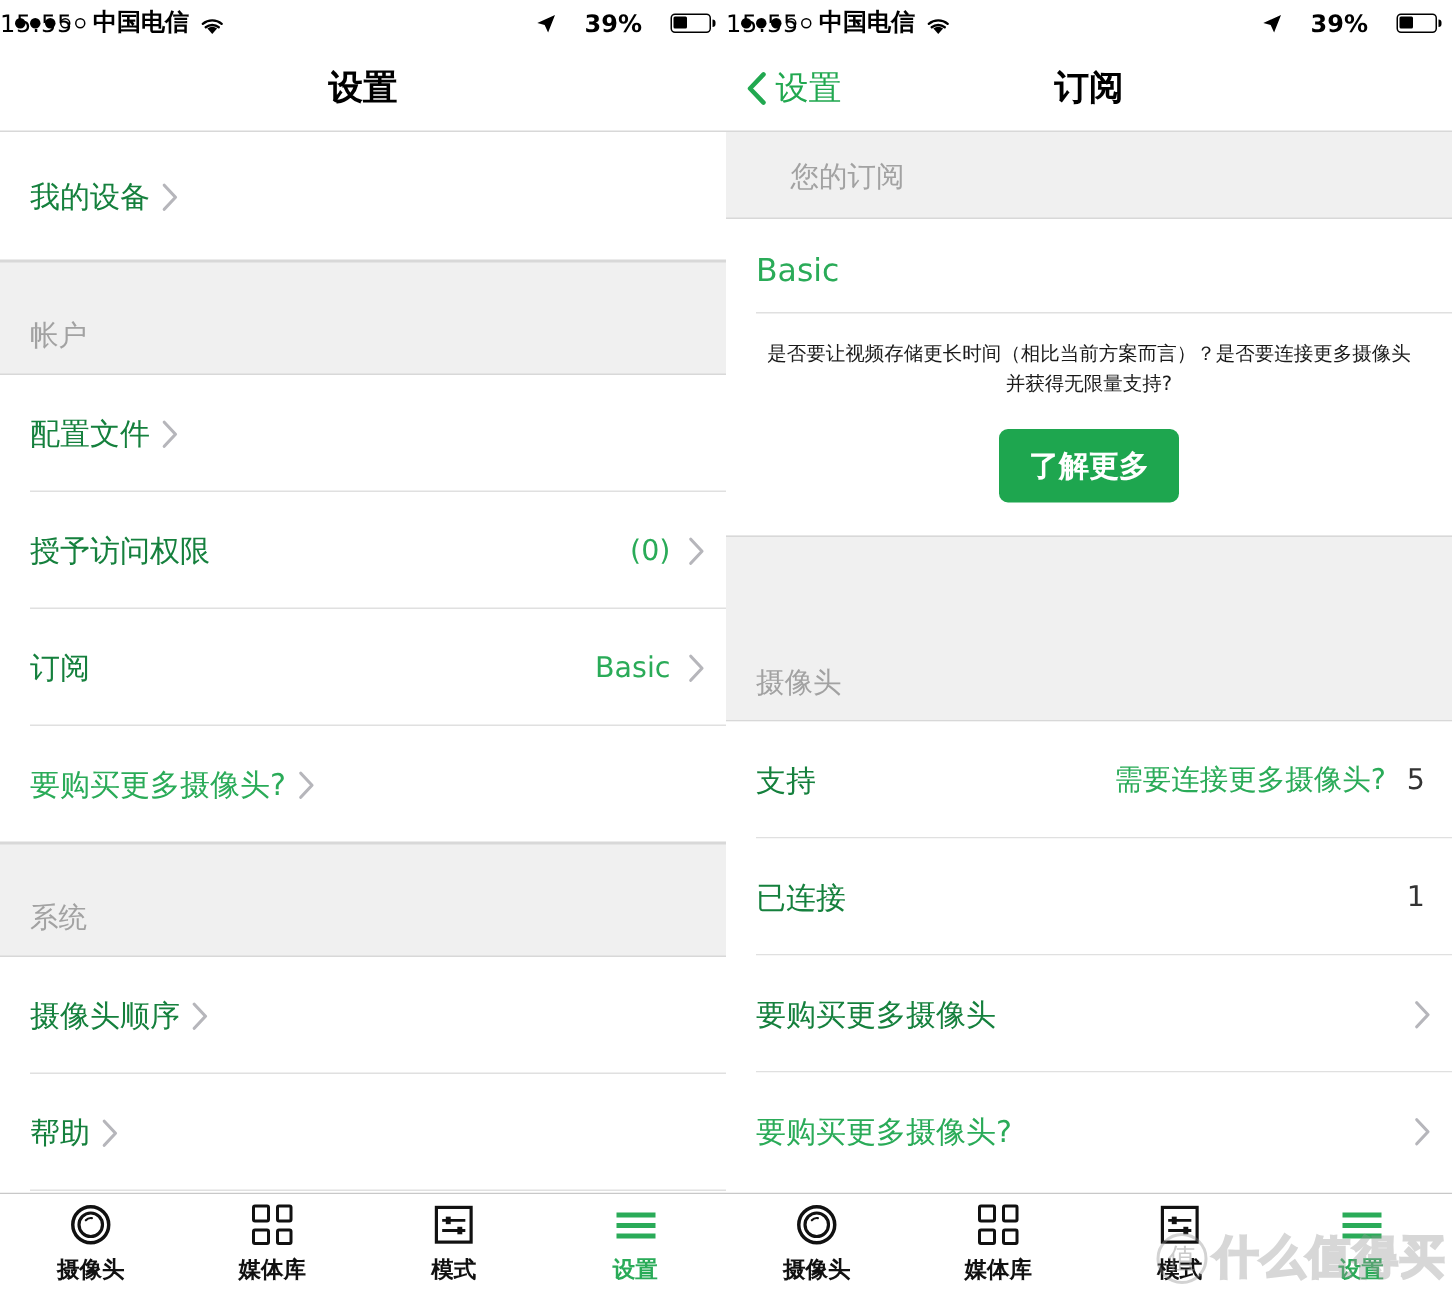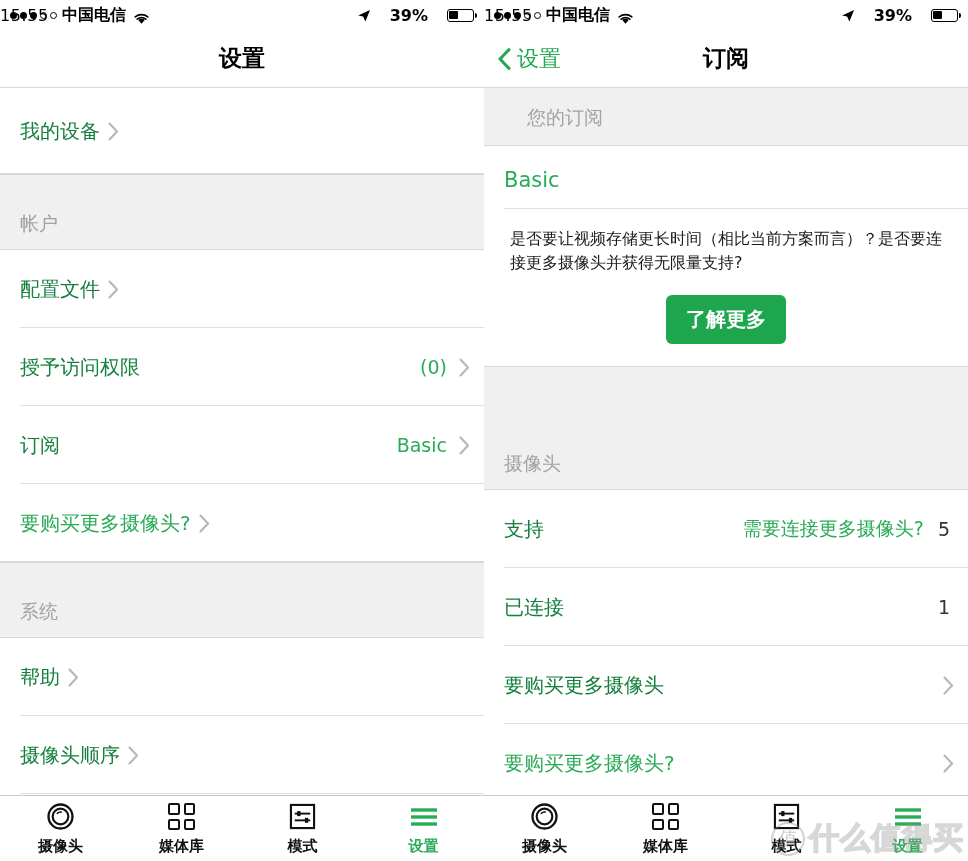--- a/index.html
+++ b/index.html
@@ -96,21 +96,21 @@
   .row-value { margin-left: auto; font-size: 19px; color: #8e8e93; padding-right: 4px; }
   .row-value.green { color: #2aab58; }
   .row-value-num { font-size: 19px; color: #333; margin-left: 10px; padding-right: 4px;}
   .chev { width: 11px; height: 19px; margin-left: 8px; flex: 0 0 11px; }
 
   
   .plan-name { padding: 22px 20px 16px 20px; font-size: 21px; color: #2aab58; }
   .plan-sep { height: 1px; background: #e0e0e0; margin-left: 20px; }
   .plan-desc {
     padding: 18px 26px 0 26px;
-    text-align: left; font-size: 16px; line-height: 1.5; color: #1a1a1a;
+    text-align: center; font-size: 13px; line-height: 1.5; color: #1a1a1a;
   }
   .plan-btn-wrap { display: flex; justify-content: center; padding: 20px 0 22px 0; }
   .plan-btn {
     background: #1ea64f; color: #fff; border: none; border-radius: 6px;
     font-size: 20px; font-weight: 700; padding: 11px 20px;
     font-family: inherit;
   }
 
   
   .tabbar {
@@ -249,31 +249,31 @@
             </svg>
         </span>
         <div class="sep"></div>
       </div>
 
       <div class="sec-header" style="height:76px">
         <span>系统</span>
       </div>
 
       <div class="row">
+        <span class="row-label">摄像头顺序</span>
+        <span class="chev">
+          <svg viewBox="0 0 11 19" width="11" height="19">
+              <path d="M1.5 1.5 L9 9.5 L1.5 17.5" stroke="#b6b6bb" stroke-width="2.1" fill="none" stroke-linecap="round" stroke-linejoin="round"></path>
+            </svg>
+        </span>
+        <div class="sep"></div>
+      </div>
+
+      <div class="row">
         <span class="row-label">帮助</span>
-        <span class="chev">
-          <svg viewBox="0 0 11 19" width="11" height="19">
-              <path d="M1.5 1.5 L9 9.5 L1.5 17.5" stroke="#b6b6bb" stroke-width="2.1" fill="none" stroke-linecap="round" stroke-linejoin="round"></path>
-            </svg>
-        </span>
-        <div class="sep"></div>
-      </div>
-
-      <div class="row">
-        <span class="row-label">摄像头顺序</span>
         <span class="chev">
           <svg viewBox="0 0 11 19" width="11" height="19">
               <path d="M1.5 1.5 L9 9.5 L1.5 17.5" stroke="#b6b6bb" stroke-width="2.1" fill="none" stroke-linecap="round" stroke-linejoin="round"></path>
             </svg>
         </span>
         <div class="sep"></div>
       </div>
     </div>
 
     <div class="tabbar">

